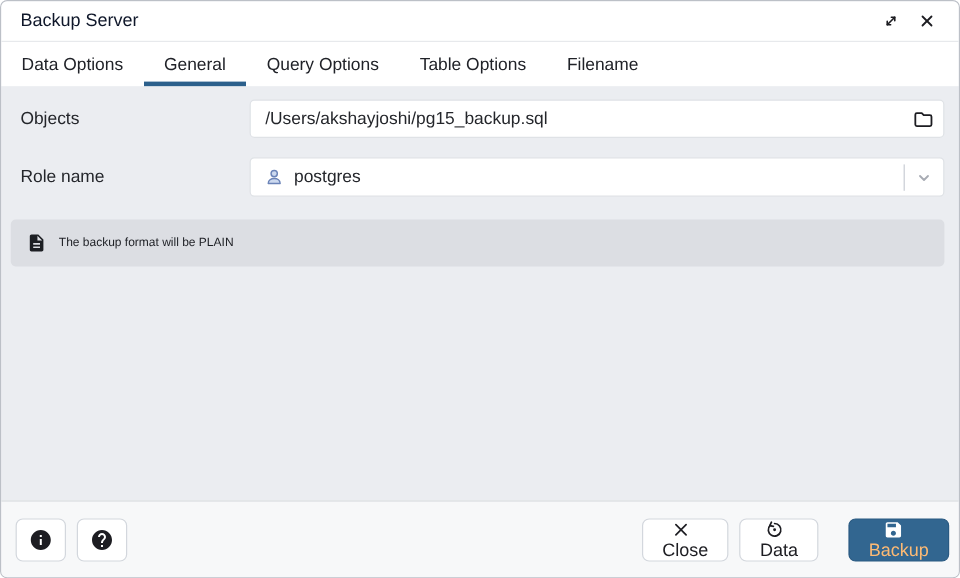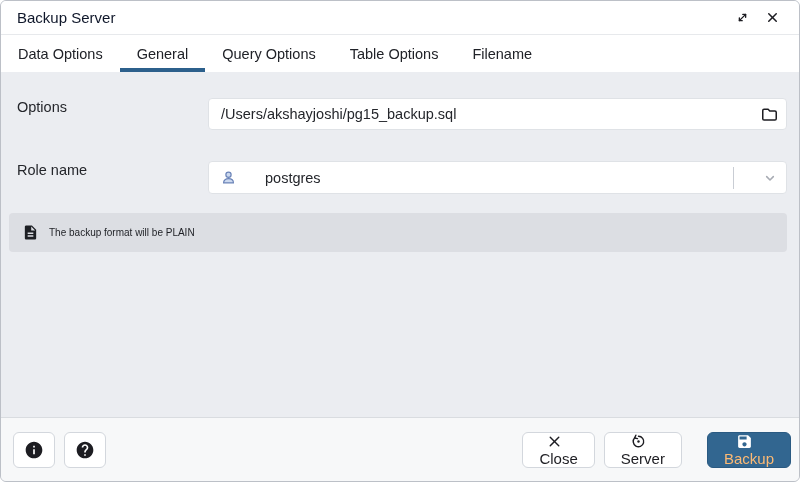--- a/index.html
+++ b/index.html
@@ -47,21 +47,21 @@
   
   .body {
     flex: 1; background: #ebedf1;
     padding: 11px 8px 0 8px;
   }
   .field-row {
     display: flex; align-items: center;
     margin: 0 4px 16px 8px;
   }
   .field-label { width: 191px; flex: 0 0 191px; font-size: 14.5px; color: #24262b; }
-  .field-control { flex: 1; margin-top: 15px; }
+  .field-control { flex: 1; }
 
   .text-field {
     height: 32px; background: #ffffff;
     border: 1px solid #dfe2e6; border-radius: 4px;
     display: flex; align-items: center;
     overflow: hidden;
   }
   .text-field input {
     flex: 1; border: none; outline: none;
     font-family: "Liberation Sans", sans-serif;
@@ -73,21 +73,21 @@
     width: 34px; height: 100%;
     display: flex; align-items: center; justify-content: center;
     cursor: pointer; background: transparent; border: none;
   }
   .field-end-btn svg { width: 19px; height: 19px; }
 
   .select-field {
     height: 33px; background: #ffffff;
     border: 1px solid #dfe2e6; border-radius: 4px;
     display: flex; align-items: center;
-    padding-left: 11px; cursor: pointer; gap: 20px;
+    padding-left: 11px; cursor: pointer;
   }
   .select-field .sel-icon { display: flex; align-items: center; margin-right: 8px; }
   .select-field .sel-icon svg { width: 17px; height: 17px; }
   .select-field .sel-text { flex: 1; font-size: 14.5px; color: #24262b; }
   .select-divider { width: 1px; height: 22px; background: #c9cdd4; }
   .select-chevron {
     width: 32px; height: 100%;
     display: flex; align-items: center; justify-content: center;
   }
   .select-chevron svg { width: 16px; height: 16px; }
@@ -165,21 +165,21 @@
     <div class="tab">Data Options</div>
     <div class="tab active">General</div>
     <div class="tab">Query Options</div>
     <div class="tab">Table Options</div>
     <div class="tab">Filename</div>
   </div>
 
   <div class="body">
 
     <div class="field-row">
-      <span class="field-label">Options</span>
+      <span class="field-label">Objects</span>
       <div class="field-control">
         <div class="text-field">
           <input type="text" value="/Users/akshayjoshi/pg15_backup.sql" style="">
           <button class="field-end-btn">
             <svg viewBox="0 0 24 24" fill="none" stroke="#1d1d22" stroke-width="1.9" stroke-linejoin="round">
               <path d="M3.5 7 a1.6 1.6 0 0 1 1.6 -1.6 h5.2 l2 2.1 h6.6 a1.6 1.6 0 0 1 1.6 1.6 v8.3 a1.6 1.6 0 0 1 -1.6 1.6 H5.1 a1.6 1.6 0 0 1 -1.6 -1.6 z"></path>
             </svg>
           </button>
         </div>
       </div>
@@ -237,21 +237,21 @@
       </svg>
       <span>Close</span>
     </button>
 
     <button class="btn text-btn btn-reset">
       <svg viewBox="0 0 24 24" fill="none">
         <path d="M12 4.6 a7.4 7.4 0 1 1 -5.3 2.2" stroke="#1d1d22" stroke-width="2" stroke-linecap="round"></path>
         <path d="M8.3 3.1 L6.4 7.1 L10.6 7.9" fill="none" stroke="#1d1d22" stroke-width="2" stroke-linecap="round" stroke-linejoin="round"></path>
         <circle cx="12" cy="12" r="1.7" fill="#1d1d22"></circle>
       </svg>
-      <span>Server</span>
+      <span>Data</span>
     </button>
 
     <button class="btn text-btn btn-primary">
       <svg viewBox="0 0 24 24" fill="#ffffff">
         <path d="M17 3 H5 c-1.11 0-2 .9-2 2 v14 c0 1.1 .89 2 2 2 h14 c1.1 0 2-.9 2-2 V7 l-4-4 z m-5 16 c-1.66 0-3-1.34-3-3 s1.34-3 3-3 3 1.34 3 3-1.34 3-3 3 z m3-10 H5 V5 h10 v4 z"></path>
       </svg>
       <span>Backup</span>
     </button>
   </div>
 

